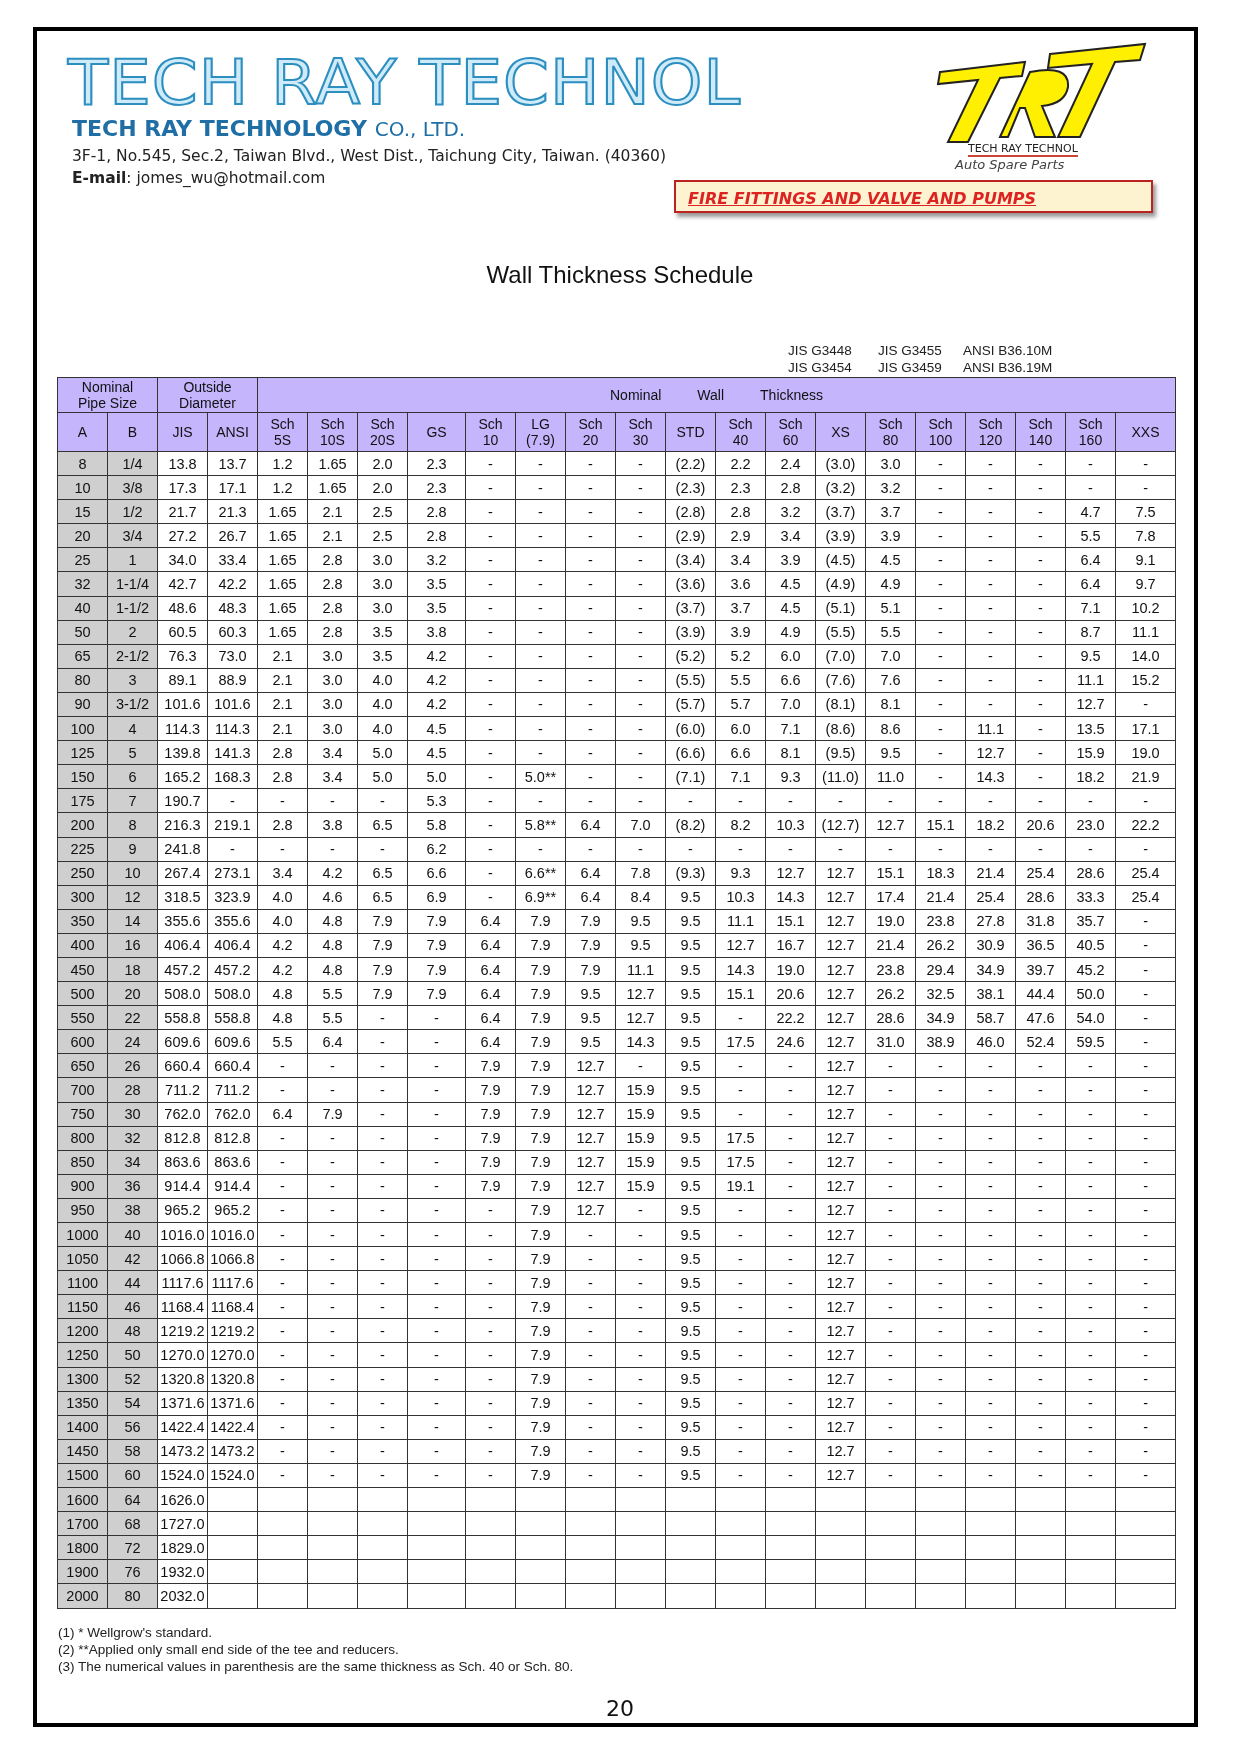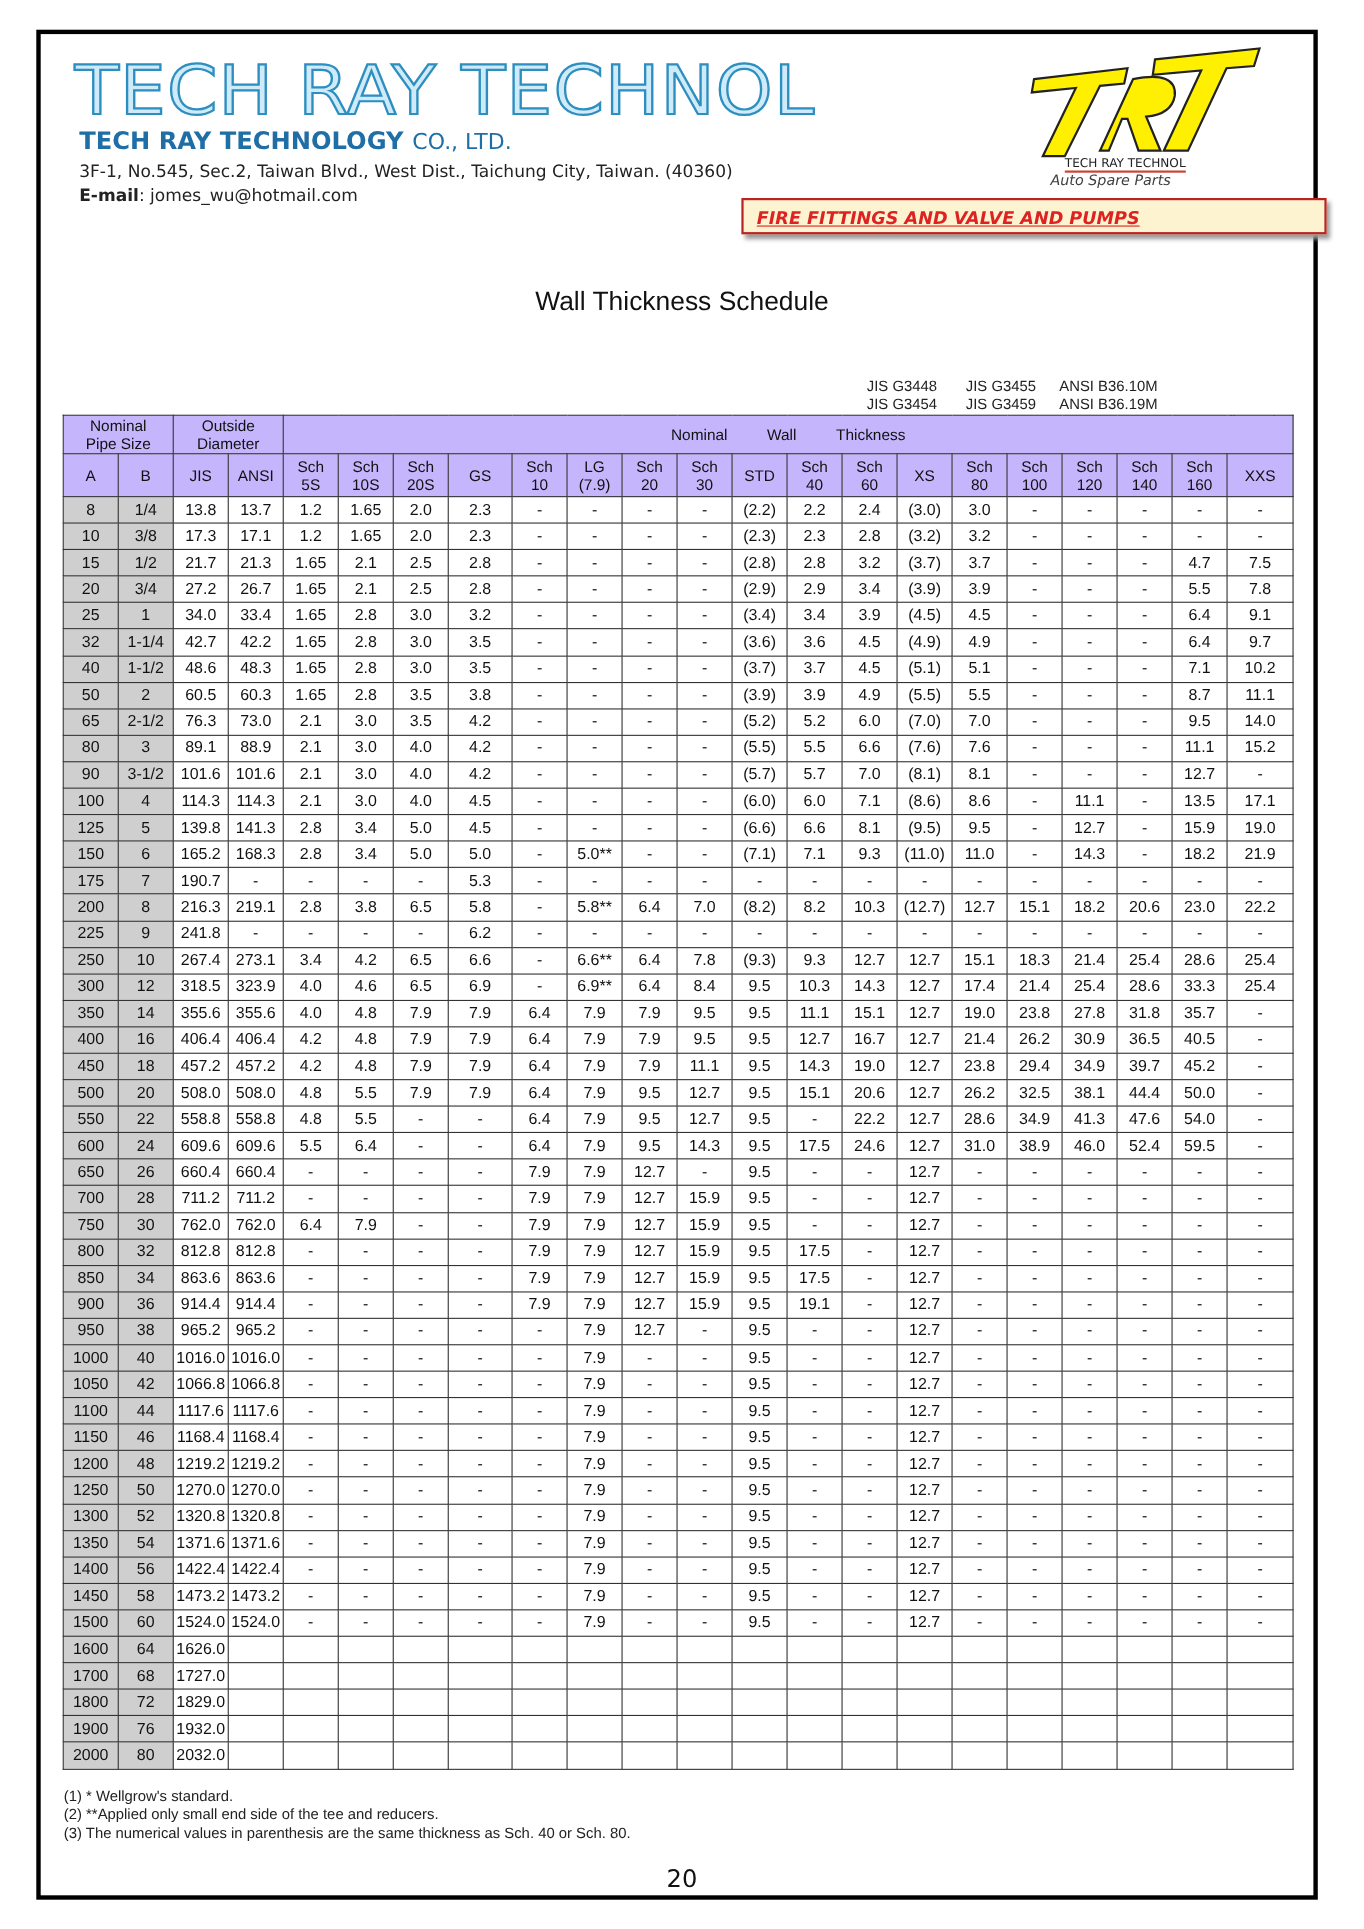--- a/index.html
+++ b/index.html
@@ -6,21 +6,21 @@
   body { width:1240px; height:1754px; position:relative; overflow:hidden; font-family:"Liberation Sans", sans-serif; color:#111; }
   .frame { position:absolute; left:33px; top:27px; width:1165px; height:1700px; border:4px solid #000; box-sizing:border-box; }
   .brand-big { position:absolute; left:68px; top:52px; font-family:"DejaVu Sans", sans-serif; font-size:62px; letter-spacing:1px; color:#cfeaf8; -webkit-text-stroke:2px #2d8fc0; font-weight:normal; line-height:1; transform:scaleX(1.06); transform-origin:left top; }
   .brand-name { position:absolute; left:72px; top:116px; font-family:"DejaVu Sans", sans-serif; font-weight:bold; font-size:22px; color:#1f6fa6; }
   .brand-name .co { font-weight:normal; font-size:20px; margin-left:8px; }
   .addr { position:absolute; left:72px; top:145px; font-family:"DejaVu Sans", sans-serif; font-size:15.5px; color:#222; line-height:22px; }
   .addr b { font-weight:bold; }
   .logo { position:absolute; left:930px; top:42px; width:220px; height:140px; }
   .logo-sub1 { position:absolute; left:968px; top:142px; font-family:"DejaVu Sans", sans-serif; font-size:11px; color:#222; border-bottom:2px solid #c43; line-height:13px; }
   .logo-sub2 { position:absolute; left:955px; top:157px; font-family:"DejaVu Sans", sans-serif; font-style:italic; font-weight:normal; font-size:13px; color:#404040; }
-  .fire-box { position:absolute; left:674px; top:180px; width:532px; height:33px; background:#fdf3d0; border:2px solid #b22; box-shadow:3px 4px 4px #999; box-sizing:border-box; }
+  .fire-box { position:absolute; left:674px; top:180px; width:479px; height:33px; background:#fdf3d0; border:2px solid #b22; box-shadow:3px 4px 4px #999; box-sizing:border-box; }
   .fire-text { position:absolute; left:12px; top:7px; font-family:"DejaVu Sans", sans-serif; font-style:italic; font-weight:bold; font-size:16px; color:#d22; text-decoration:underline; white-space:nowrap; }
   .title { position:absolute; left:0; width:1240px; top:261px; text-align:center; font-weight:normal; font-size:24px; }
   .stdnote { position:absolute; top:342px; font-size:13.5px; line-height:17px; color:#222; }
   table.wt { position:absolute; left:57px; top:377px; width:1118px; border-collapse:collapse; table-layout:fixed; font-size:14.5px; }
   table.wt td, table.wt th { border:1.5px solid #333; text-align:center; padding:0; font-weight:normal; }
   table.wt th { background:#c4b5fd; font-size:14px; line-height:16px; }
   table.wt tr.h1 th { height:34px; }
   table.wt tr.h2 th { height:38px; }
   table.wt tbody tr { height:24.1px; }
   table.wt td.sz { background:#cfcfcf; }
@@ -760,21 +760,21 @@
         <td>6.4</td>
         <td>7.9</td>
         <td>9.5</td>
         <td>12.7</td>
         <td>9.5</td>
         <td>-</td>
         <td>22.2</td>
         <td>12.7</td>
         <td>28.6</td>
         <td>34.9</td>
-        <td>41.3</td>
+        <td>58.7</td>
         <td>47.6</td>
         <td>54.0</td>
         <td>-</td>
       </tr>
       <tr>
         <td class="sz">600</td>
         <td class="sz">24</td>
         <td>609.6</td>
         <td>609.6</td>
         <td>5.5</td>

